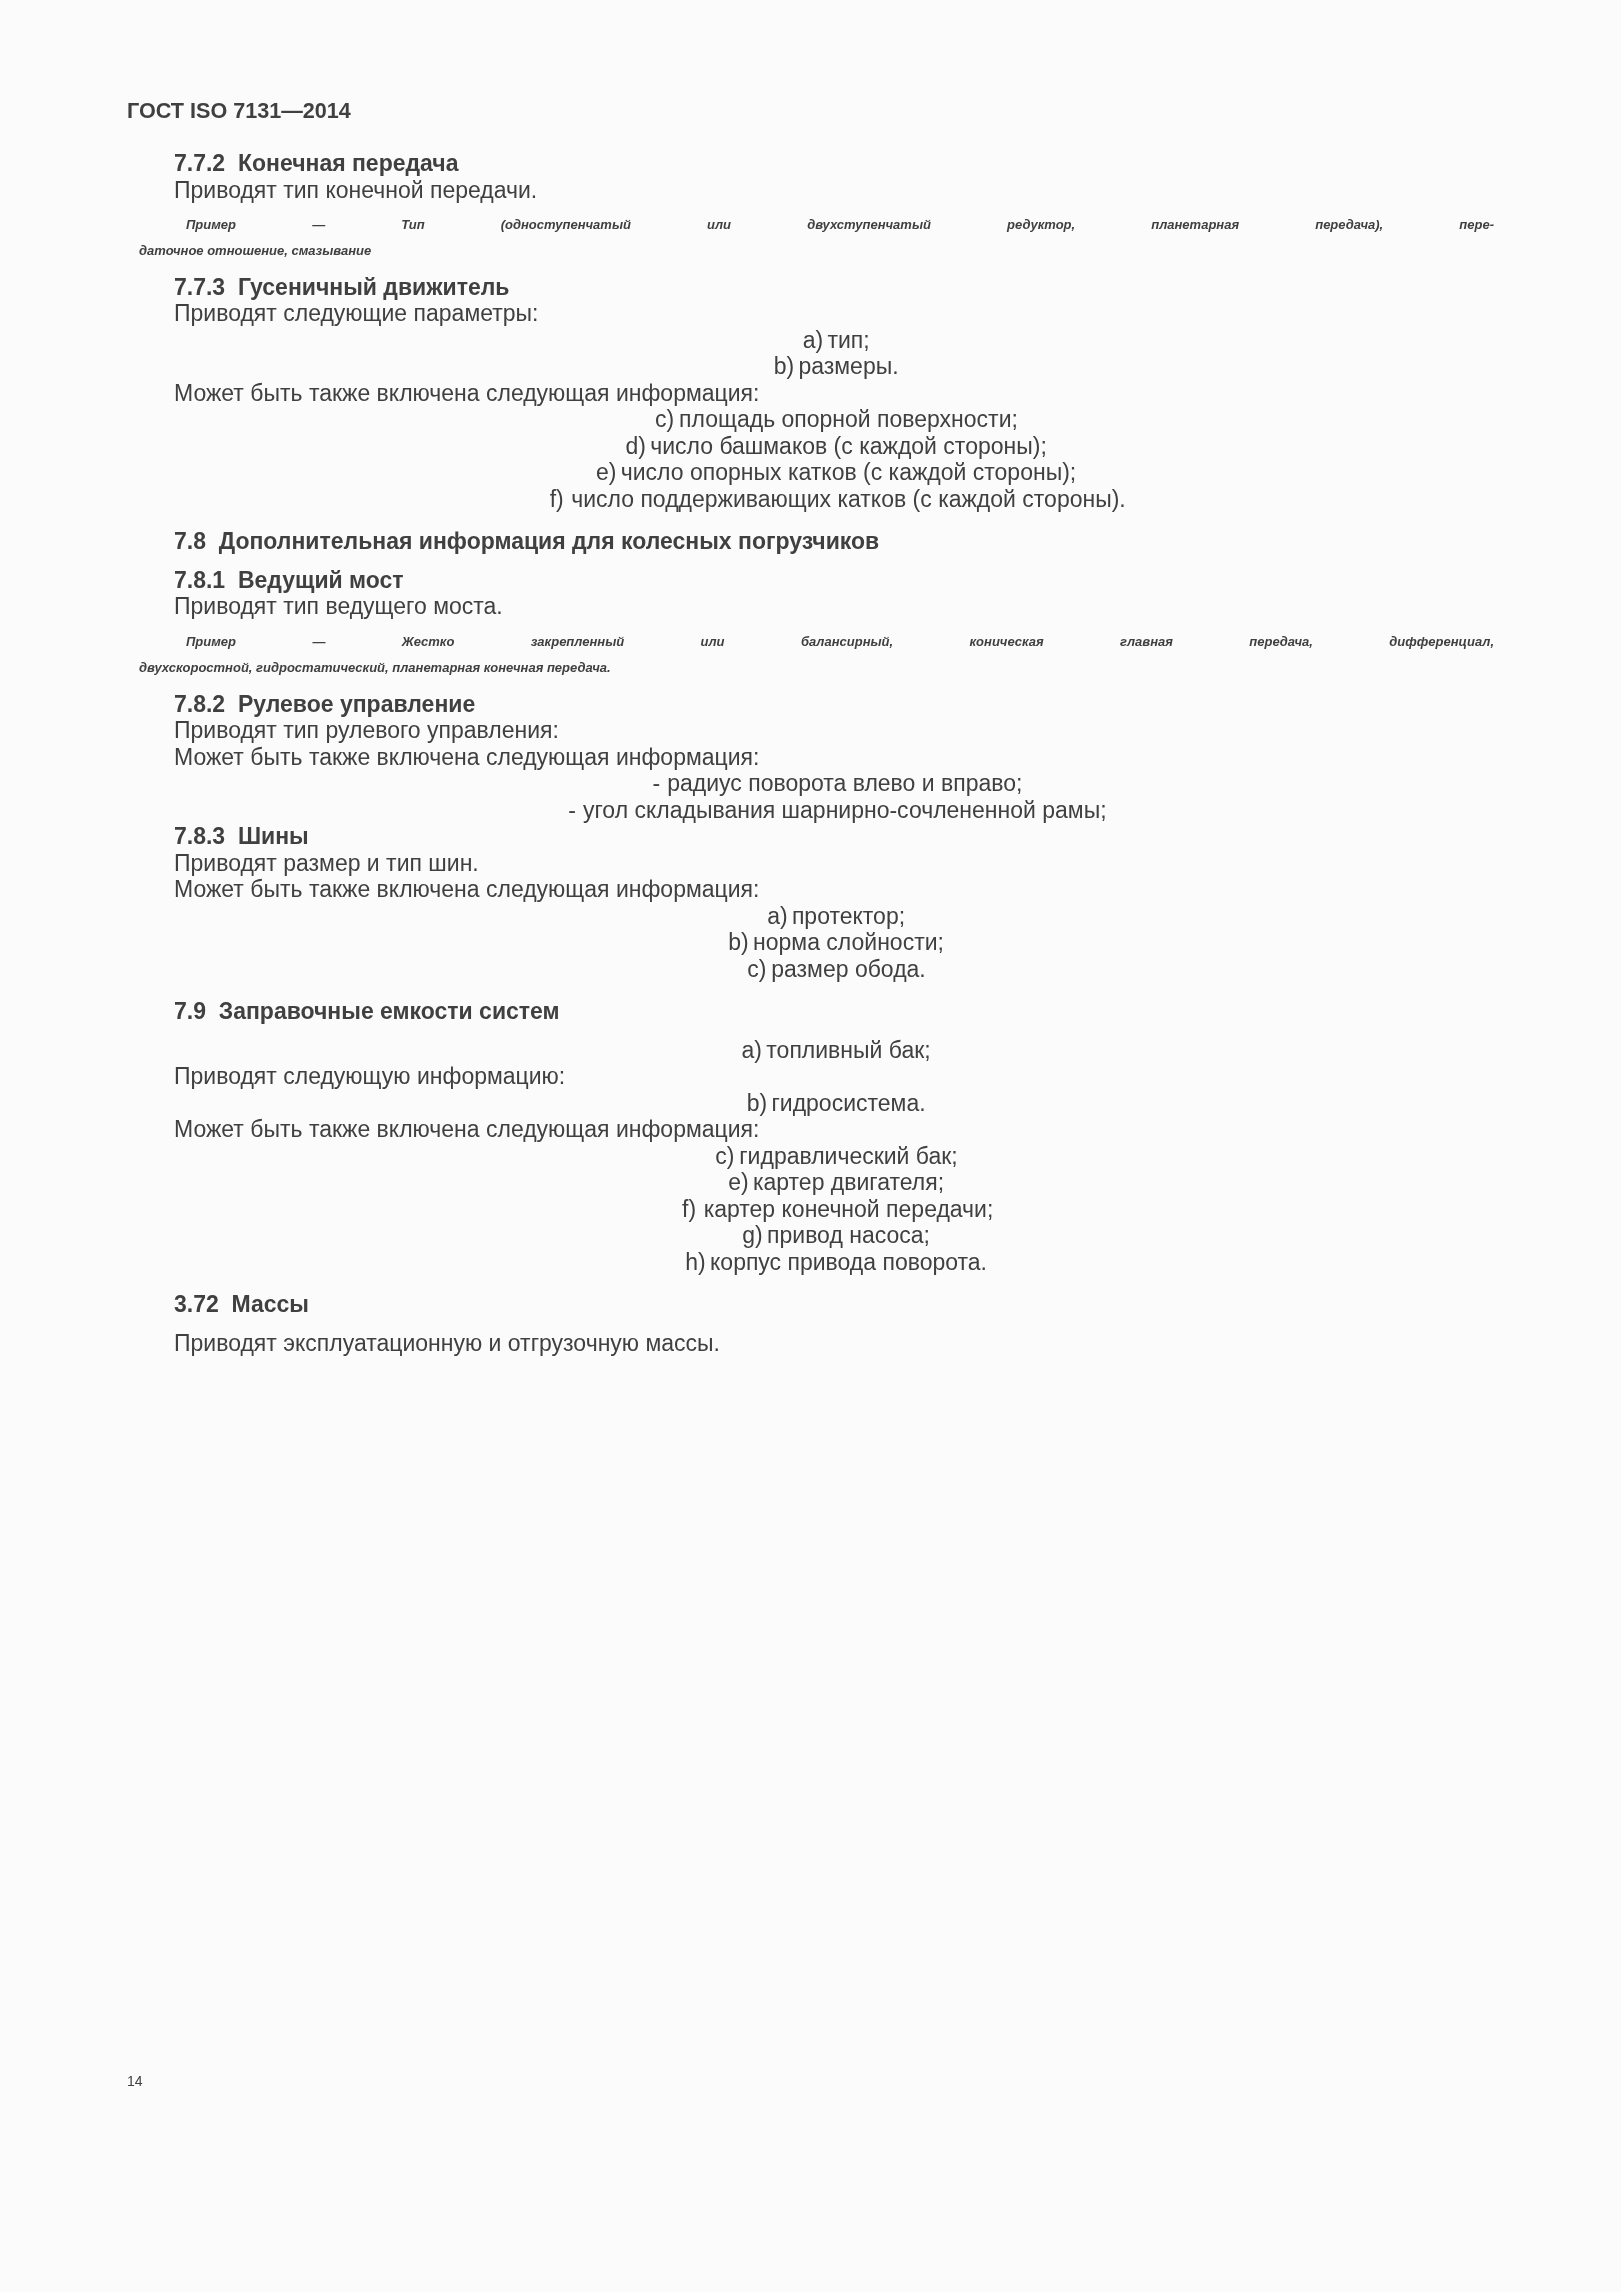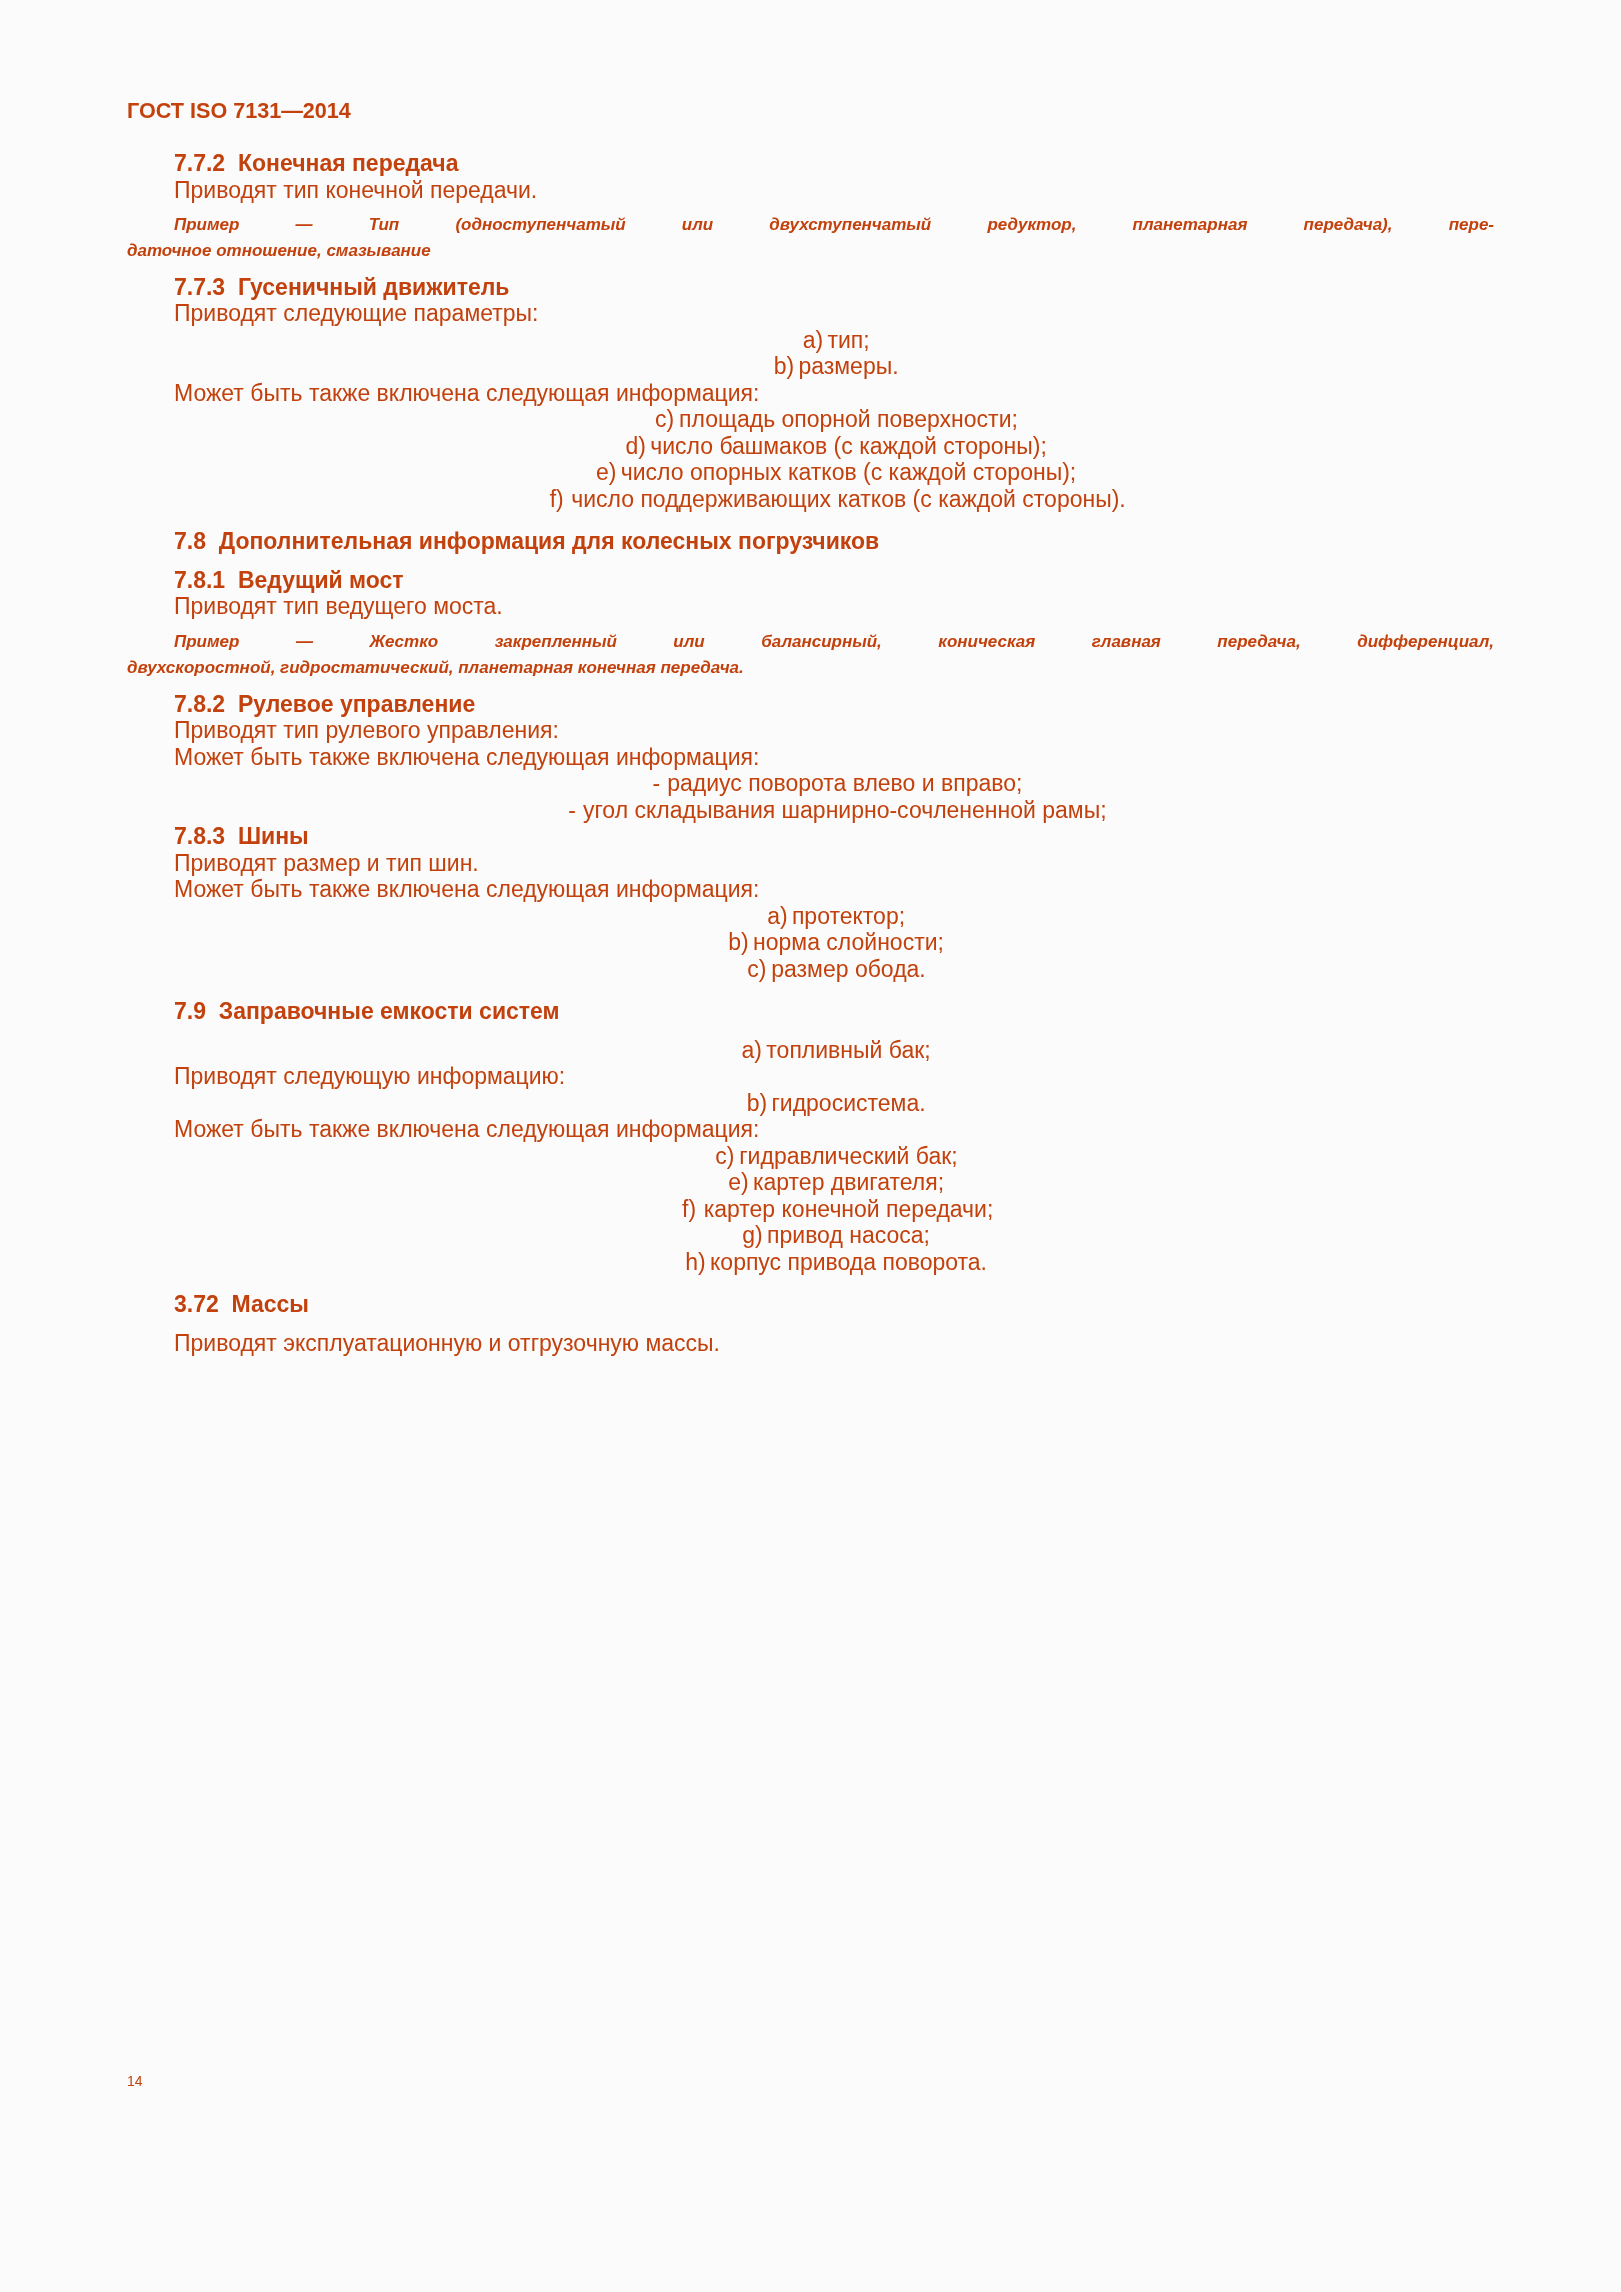--- a/index.html
+++ b/index.html
@@ -4,21 +4,21 @@
 <style>
   * { margin: 0; padding: 0; box-sizing: border-box; }
   html, body { background: #f2f2f2; }
   body { font-family: "Liberation Sans", "DejaVu Sans", sans-serif; }
   .page {
     position: relative;
     width: 1621px;
     height: 2293px;
     margin: 0 auto;
     background: #fbfbfb;
-    color: #c2410c;
+    color: #404040;
     padding: 98px 127px 0 127px;
     overflow: hidden;
   }
   .doc-header {
     font-weight: bold;
     font-size: 21.6px;
     line-height: 26.5px;
     margin-bottom: 25.5px;
     white-space: pre-wrap;
   }
@@ -38,23 +38,24 @@
   .h2 {
     font-weight: bold;
     text-indent: 47px;
     white-space: pre-wrap;
     margin-top: 15.7px;
     margin-bottom: 12.7px;
   }
   .example {
     font-style: italic;
     font-weight: bold;
-    font-size: 17px;
+    font-size: 13px;
     margin-top: 8.8px;
     margin-bottom: 8.8px;
+    margin-left: 12px;
   }
   .example-first {
     text-indent: 47px;
     text-align: justify;
     text-align-last: justify;
   }
   .example-cont { text-indent: 0; }
   .li { padding-left: 47px; text-align: center; }
   .li .marker {
     display: inline-block;

